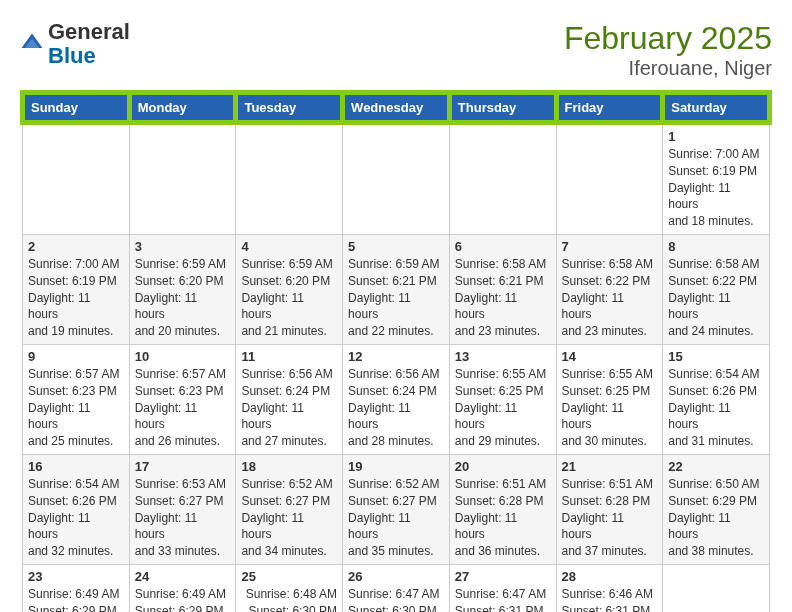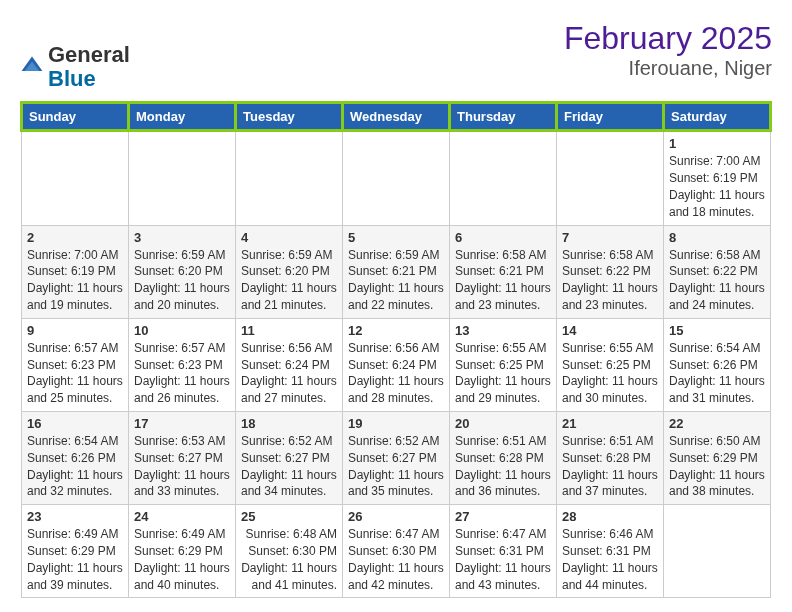--- a/index.html
+++ b/index.html
@@ -13,57 +13,56 @@
     .header {
       display: flex;
       justify-content: space-between;
       align-items: flex-start;
       margin-bottom: 10px;
     }
     .logo {
       display: flex;
       align-items: center;
       gap: 4px;
-      margin-top: 23px;
     }
     .logo-text {
       font-size: 22px;
       font-weight: bold;
       line-height: 1.1;
     }
     .logo-general { color: #333; }
     .logo-blue { color: #0369a1; }
     .logo-icon {
       width: 24px;
       height: 24px;
     }
     .title-block {
       text-align: right;
     }
     .month-title {
       font-size: 32px;
       font-weight: normal;
-      color: #4c1d95;
+      color: #4d7c0f;
     }
     .location {
       font-size: 20px;
       color: #555;
     }
     .calendar {
       width: 100%;
       border-collapse: collapse;
       border: 1px solid #ccc;
     }
     .calendar th {
       background: #2563b0;
       color: #fff;
       text-align: left;
       padding: 5px 6px;
       font-size: 13px;
-      border: 3px solid #84cc16;
+      border: 5px solid #84cc16;
     }
     .calendar td {
       width: calc(100% / 7);
       vertical-align: top;
       padding: 4px 5px;
       border: 1px solid #ccc;
       font-size: 10.5px;
       color: #333;
       height: 90px;
       background: #fff;

